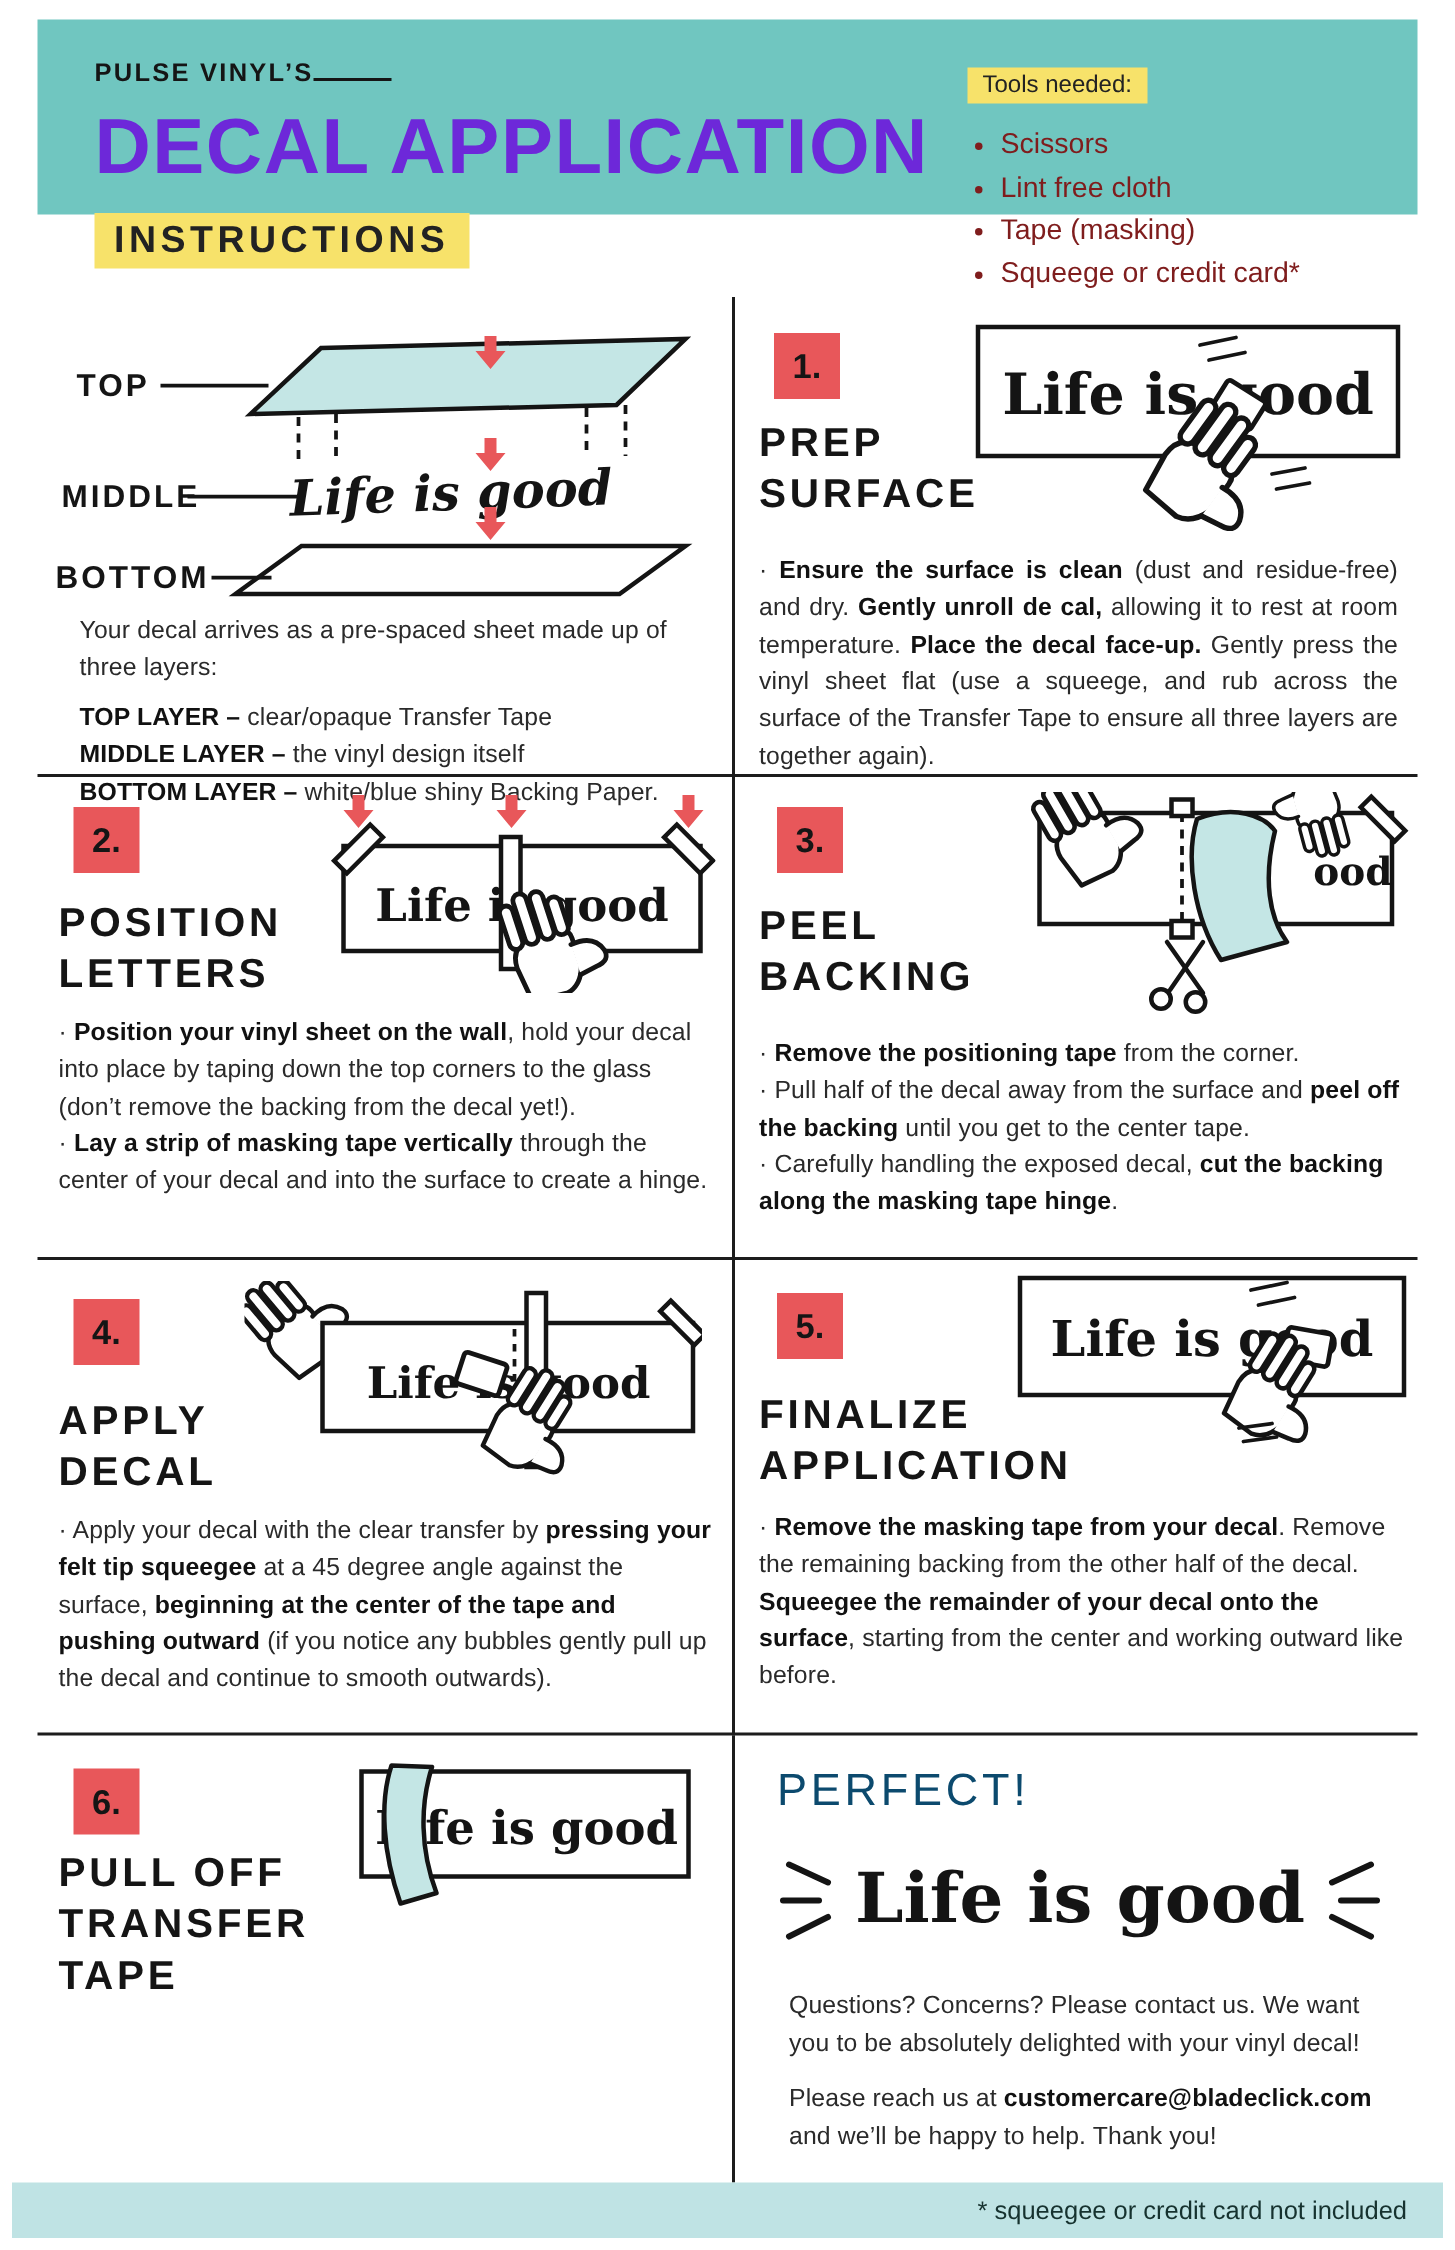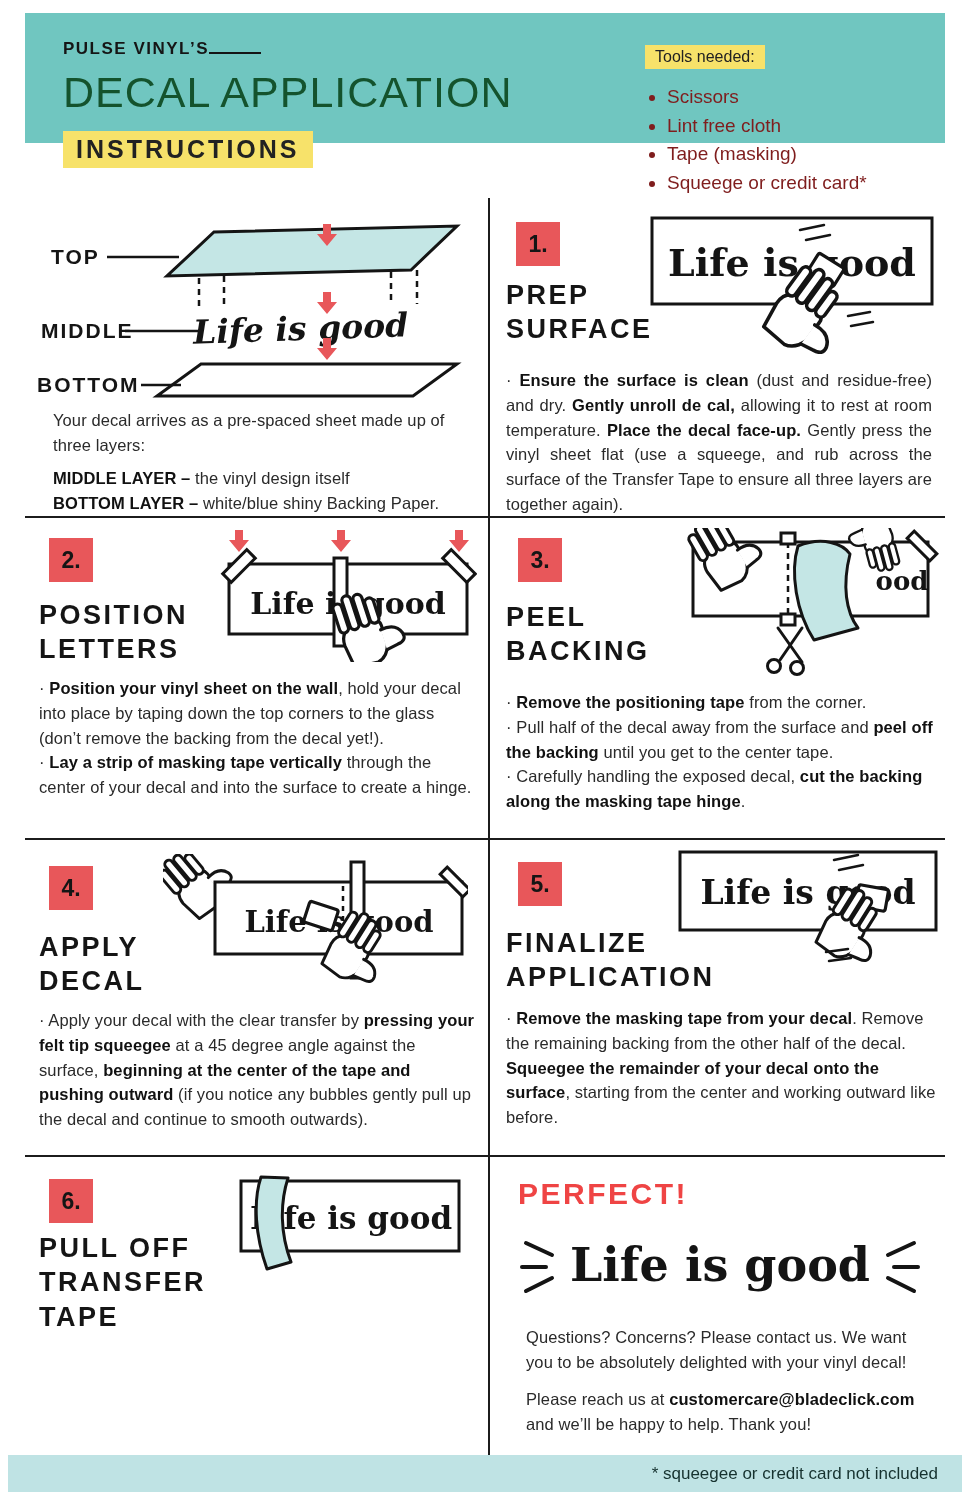--- a/index.html
+++ b/index.html
@@ -14,21 +14,21 @@
   html,body{background:#fff}
   body{font-family:"Liberation Sans",sans-serif;color:#262626}
   .page{position:relative;width:970px;height:1500px;background:#fff;overflow:hidden}
 
   
   .header{position:absolute;left:25px;top:13px;width:920px;height:130px;
     background:var(--header-teal);display:flex;justify-content:space-between;
     padding:26px 42px 0 38px}
   .brand{font-size:17px;font-weight:700;letter-spacing:1.5px;color:#151515}
   .brand-underscore{display:inline-block;width:52px;border-bottom:2px solid #151515;height:1px;vertical-align:baseline}
-  .main-title{margin-top:9px;font-size:43px;font-weight:400;letter-spacing:1px;color:#14532d;white-space:nowrap}
+  .main-title{margin-top:9px;font-size:52px;font-weight:700;letter-spacing:1px;color:#6d28d9;white-space:nowrap}
   .chip{display:inline-block;background:var(--highlight-yellow);color:#222;padding:4px 13px}
   .chip.instructions{margin-top:14px;font-size:25px;font-weight:600;letter-spacing:3px}
   .tools{width:258px;padding-top:6px}
   .chip.tools-label{font-size:16px;padding:3px 10px}
   .tools ul{margin-top:14px;padding-left:22px}
   .tools li{font-size:19px;line-height:1.5;color:#7f1d1d}
 
   
   .grid{position:absolute;left:25px;top:198px;width:920px;display:grid;
     grid-template-columns:463px 457px;grid-template-rows:320px 322px 317px 298px}
@@ -38,21 +38,21 @@
 
   .abs{position:absolute}
   .step-badge{position:absolute;width:44px;height:44px;background:var(--accent-red);
     color:#151515;font-size:23px;font-weight:800;display:flex;align-items:center;justify-content:center}
   .step-title{position:absolute;font-size:27px;font-weight:800;letter-spacing:2.5px;
     line-height:1.27;color:#151515;white-space:pre-line}
   .btxt{font-size:16.5px;line-height:1.5;color:#2a2a2a;letter-spacing:0.1px}
   .btxt p{margin:0}
   .b{font-weight:700;color:#111}
   .justify{text-align:justify}
-  .big-title{position:absolute;font-size:30px;font-weight:700;letter-spacing:2.5px;color:#ef4444}
+  .big-title{position:absolute;font-size:30px;font-weight:400;letter-spacing:2.5px;color:#0c4a6e}
   figure{position:absolute}
 
   
   .footer{position:absolute;left:8px;top:1455px;width:954px;height:37px;background:var(--footer-teal);
     display:flex;align-items:center;justify-content:flex-end;padding-right:24px}
   .footer-note{font-size:17px;color:#16322f}
 
   .decal-font{font-family:"DejaVu Serif",serif;font-weight:700;fill:#141414}
   .label-font{font-family:"Liberation Sans",sans-serif;font-weight:800;letter-spacing:2px;fill:#151515}
   svg .ln{stroke:#141414;stroke-width:2.5;fill:none}
@@ -117,20 +117,21 @@
           <text x="12" y="126" font-size="21" class="label-font">MIDDLE</text>
           <line x1="96" y1="119" x2="172" y2="119" class="ln"></line>
           <use href="#arrow" transform="translate(298,146)"></use>
           <polygon points="172,152 428,152 384,184 128,184" class="box"></polygon>
           <text x="8" y="180" font-size="21" class="label-font">BOTTOM</text>
           <line x1="112" y1="173" x2="152" y2="173" class="ln"></line>
         </svg>
       </figure>
       <p class="btxt abs" style="left:28px;top:210px;width:410px">Your decal arrives as a pre-spaced sheet made up of three layers:</p>
       <div class="btxt abs" style="left:28px;top:268px;width:424px">
+        <p><span class="b">TOP LAYER – </span><span>clear/opaque Transfer Tape</span></p>
         <p><span class="b">MIDDLE LAYER – </span><span>the vinyl design itself</span></p>
         <p><span class="b">BOTTOM LAYER – </span><span>white/blue shiny Backing Paper.</span></p>
       </div>
     </section>
 
     <section class="cell col-r row-b">
       <div class="step-badge" style="left:26px;top:24px">1.</div>
       <h2 class="step-title" style="left:16px;top:80px">PREP
 SURFACE</h2>
       <figure style="left:158px;top:16px">

